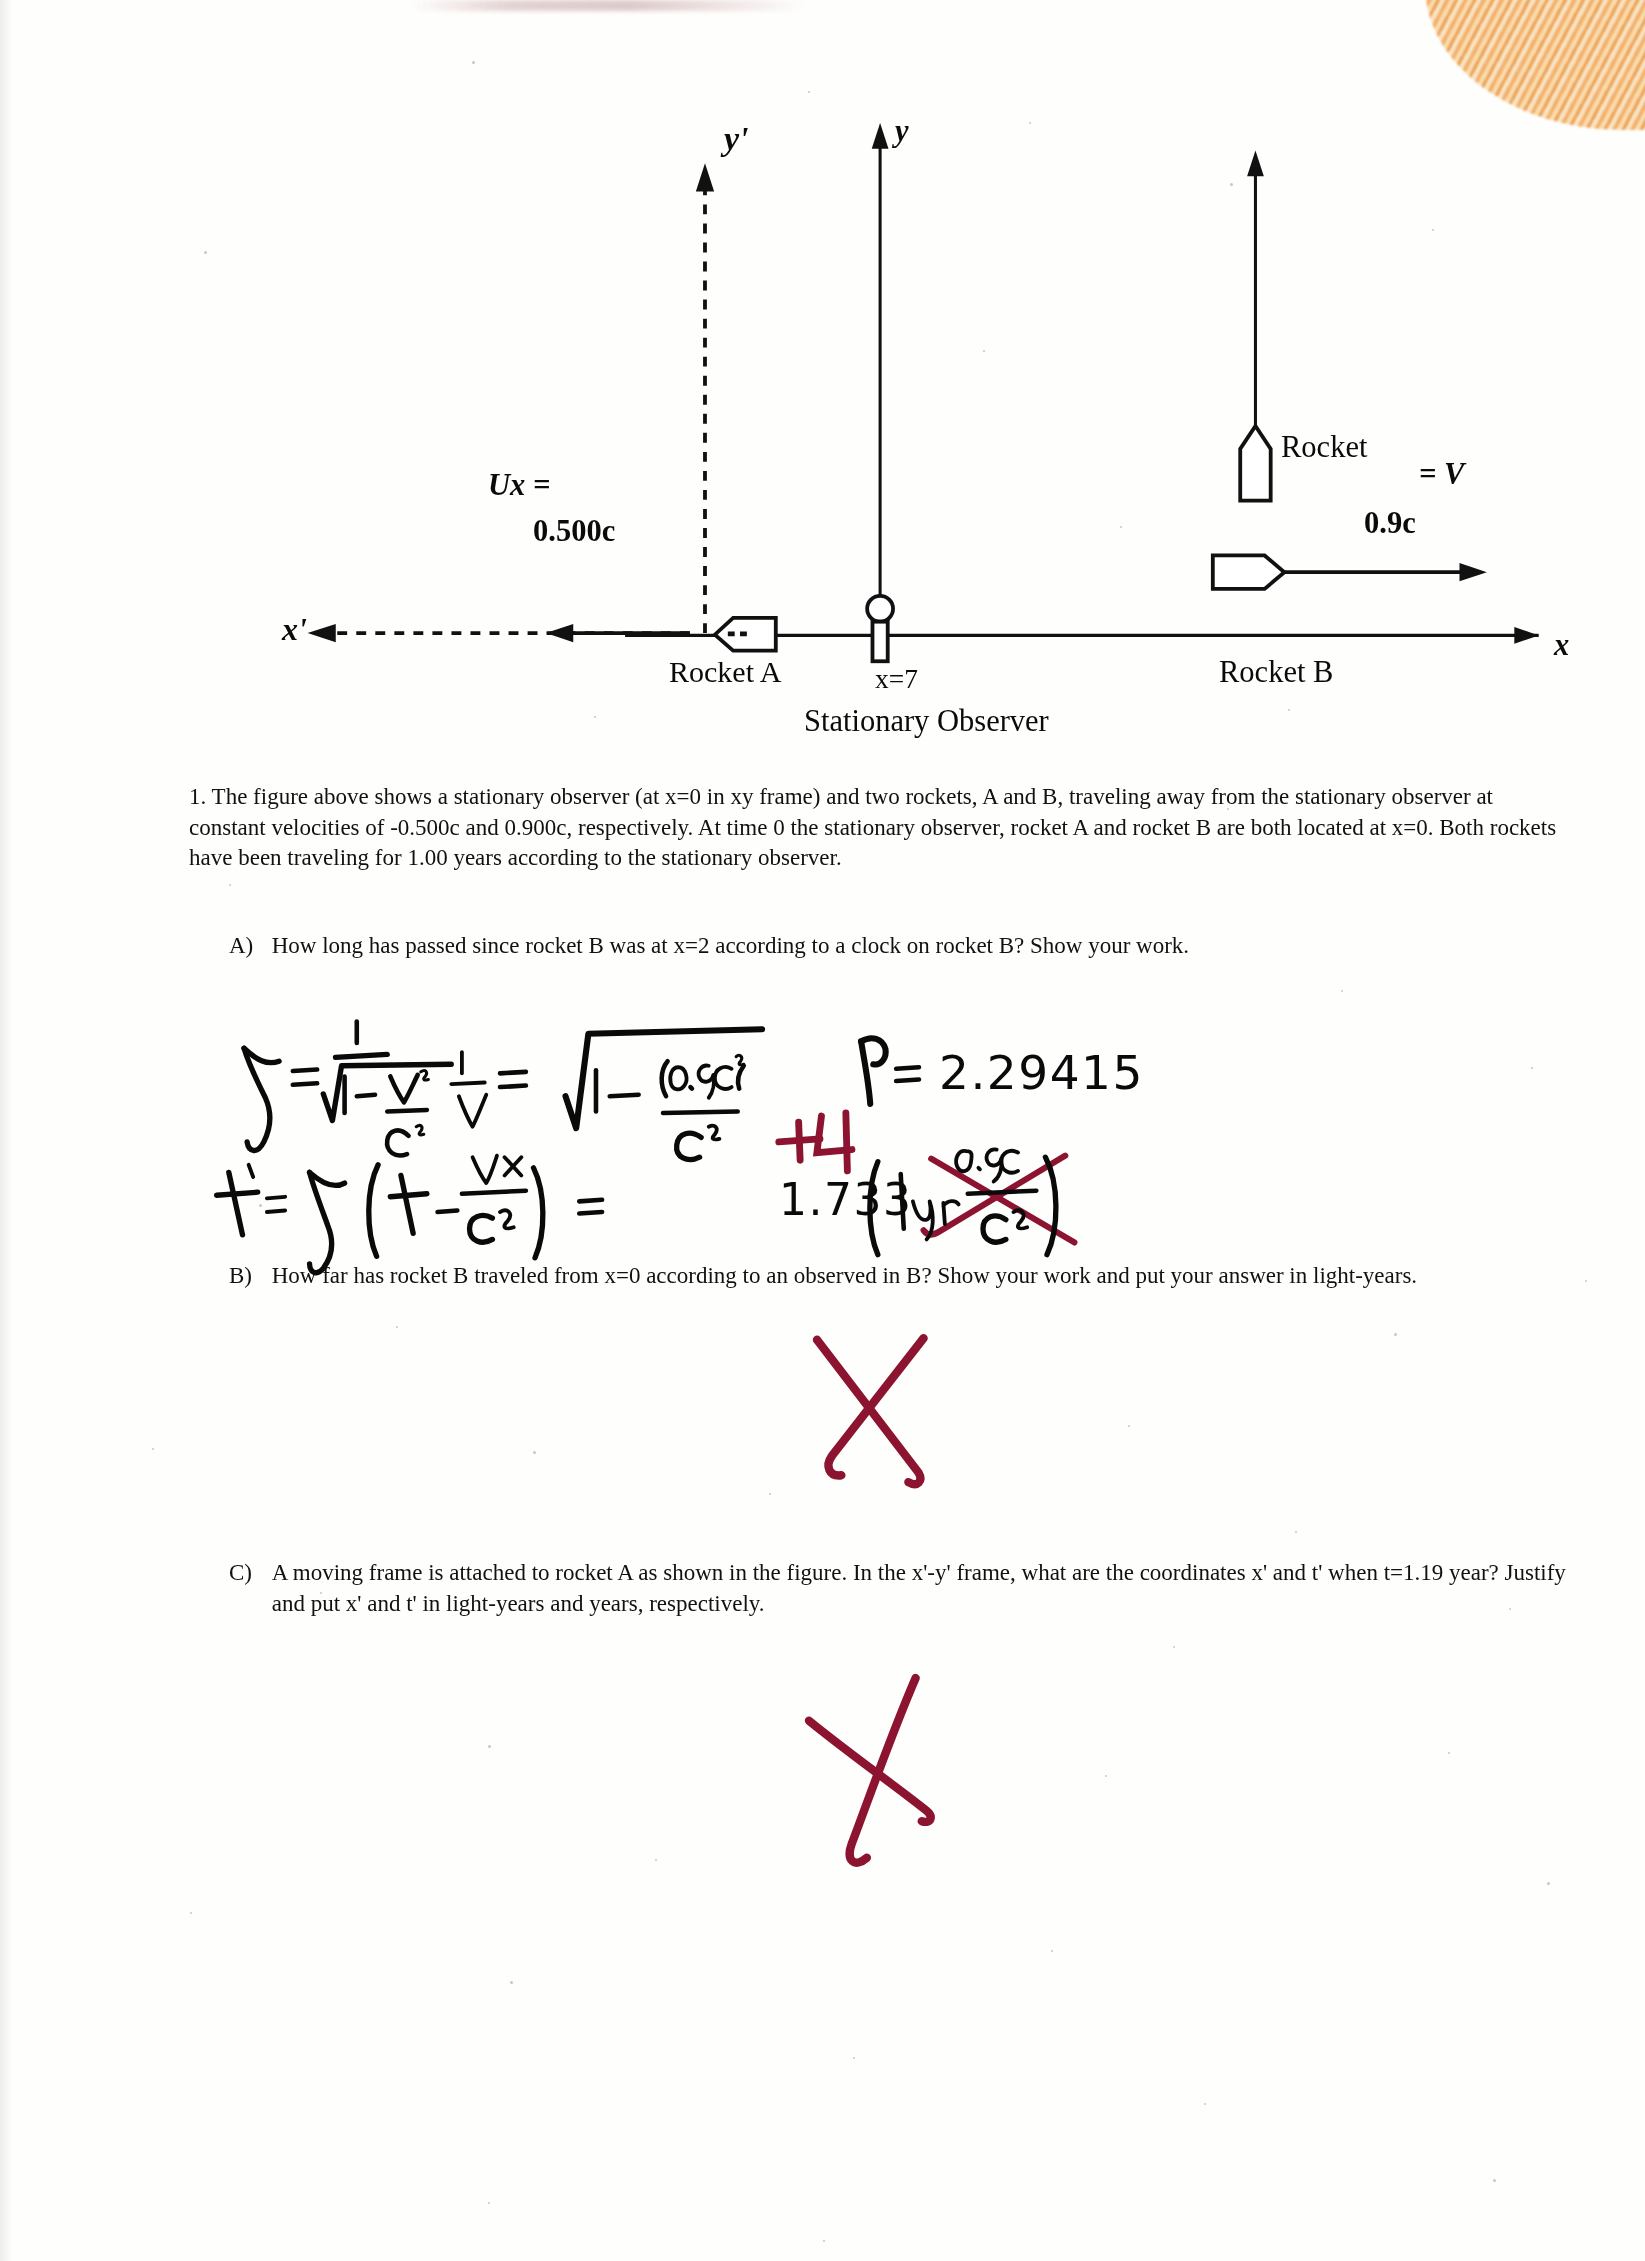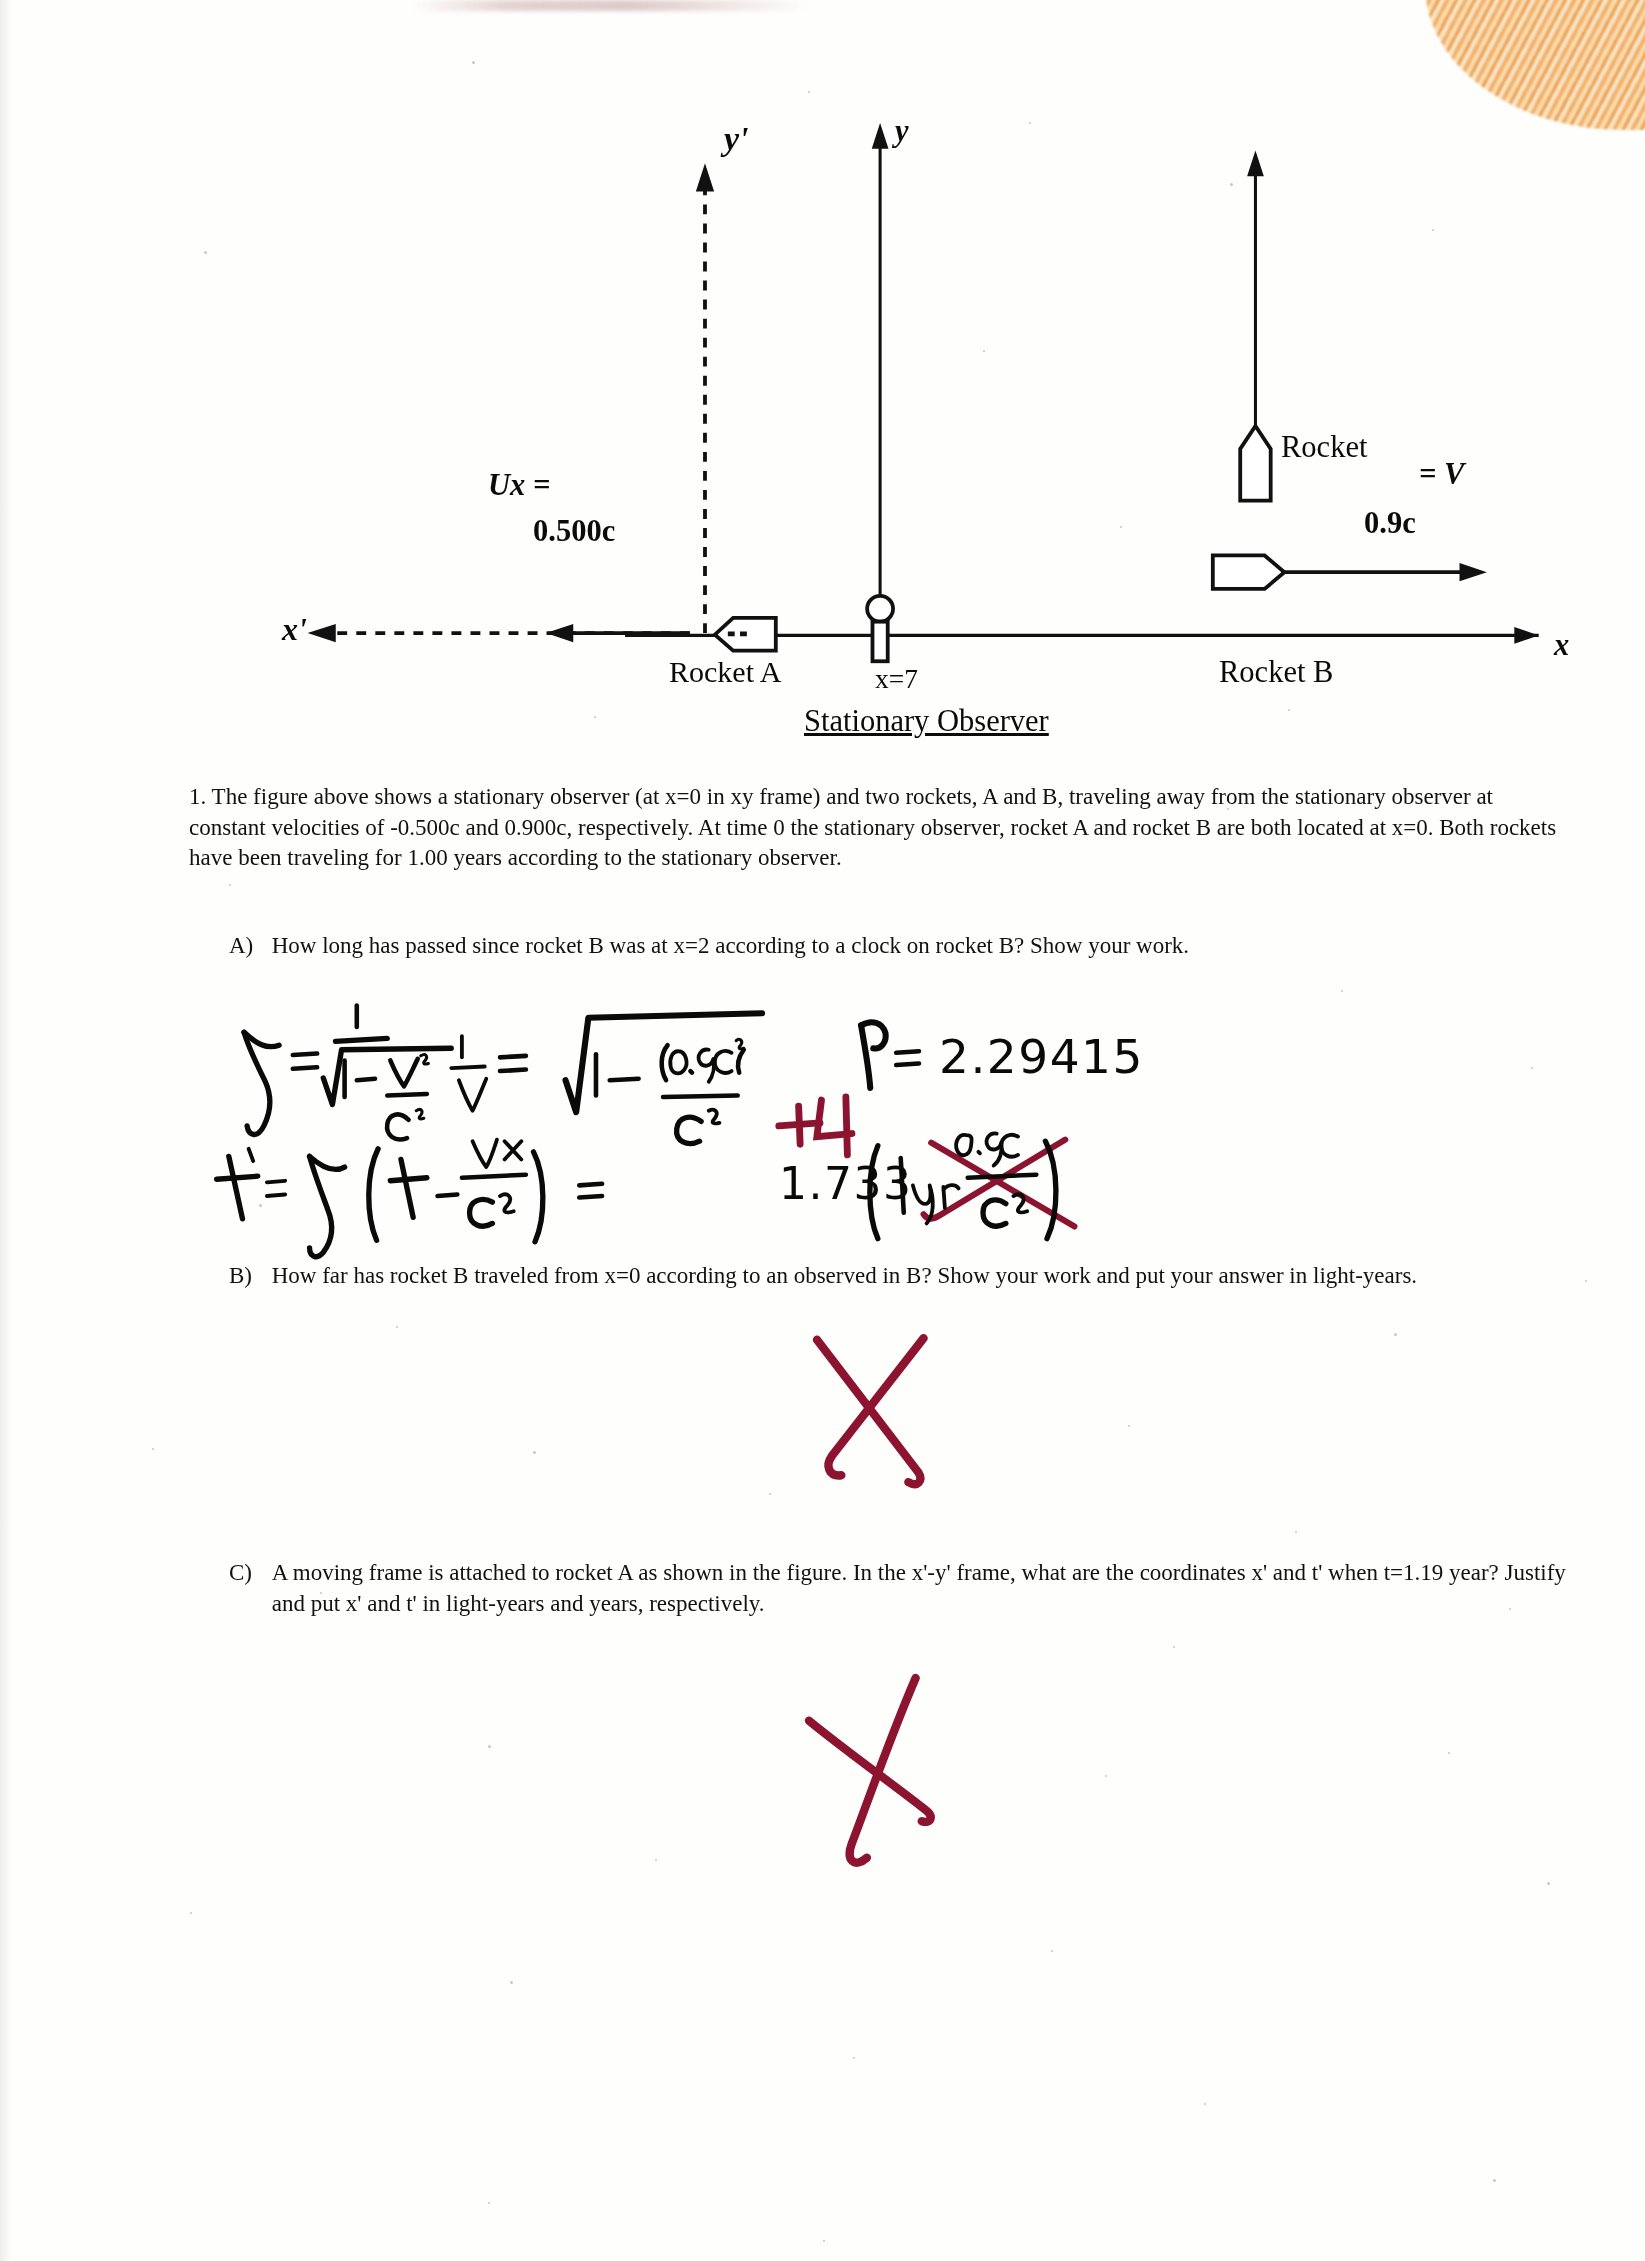--- a/index.html
+++ b/index.html
@@ -105,21 +105,21 @@
   #item-a { left: 229px; top: 931px; width: 1341px; }
   #item-b { left: 229px; top: 1261px; width: 1341px; }
   #item-c { left: 229px; top: 1558px; width: 1349px; }
 
   
   .hand {
     position: absolute;
     font-family: "DejaVu Sans", sans-serif;
     color: #0a0a0a;
   }
-  #work-area { position: absolute; left: 0; top: 0; width: 1646px; height: 1862px; pointer-events: none; border-radius: 27px; }
+  #work-area { position: absolute; left: 0; top: 16px; width: 1646px; height: 1862px; pointer-events: none; border-radius: 27px; }
   #work-area svg { position: absolute; left: 0; top: 0; }
 </style>
 </head>
 <body>
 
 <div id="page">
 
   <div id="left-edge-shade"></div>
   <div id="corner-artifact"></div>
   <div id="top-smudge"></div>
@@ -164,21 +164,21 @@
     <div class="fig-label ital" style="left:724px; top:29px; font-size:34px;">y'</div>
     <div class="fig-label ital" style="left:895px; top:23px; font-size:30.5px;">y</div>
     <div class="fig-label ital" style="left:282px; top:520px; font-size:32px;">x'</div>
     <div class="fig-label ital" style="left:1554px; top:537px; font-size:30.5px;">x</div>
 
     <div class="fig-label bold" style="left:476px; top:377px; font-size:30.5px; font-style:italic;margin-left:12px;">Ux =</div>
     <div class="fig-label bold" style="left:533px; top:423px; font-size:30.5px;">0.500c</div>
 
     <div class="fig-label" style="left:669px; top:564px; font-size:30px;">Rocket A</div>
     <div class="fig-label" style="left:875px; top:573px; font-size:27.4px;">x=7</div>
-    <div class="fig-label" style="left:804px; top:613px; font-size:30.5px;text-decoration:underline;">Stationary Observer</div>
+    <div class="fig-label" style="left:804px; top:613px; font-size:30.5px;">Stationary Observer</div>
 
     <div class="fig-label" style="left:1281px; top:339px; font-size:30.5px;">Rocket</div>
     <div class="fig-label bold" style="left:1419px; top:366px; font-size:30.5px; font-style:italic;">= V</div>
     <div class="fig-label bold" style="left:1364px; top:415px; font-size:30.5px;">0.9c</div>
     <div class="fig-label" style="left:1219px; top:564px; font-size:30.5px;">Rocket B</div>
   </div>
 
   <div class="body-text" id="intro-paragraph">
     <span class="num">1.</span>
     <span>The figure above shows a stationary observer (at x=0 in xy frame) and two rockets, A and B, traveling away from the stationary observer at constant velocities of -0.500c and 0.900c, respectively. At time 0 the stationary observer, rocket A and rocket B are both located at x=0. Both rockets have been traveling for 1.00 years according to the stationary observer.</span>

